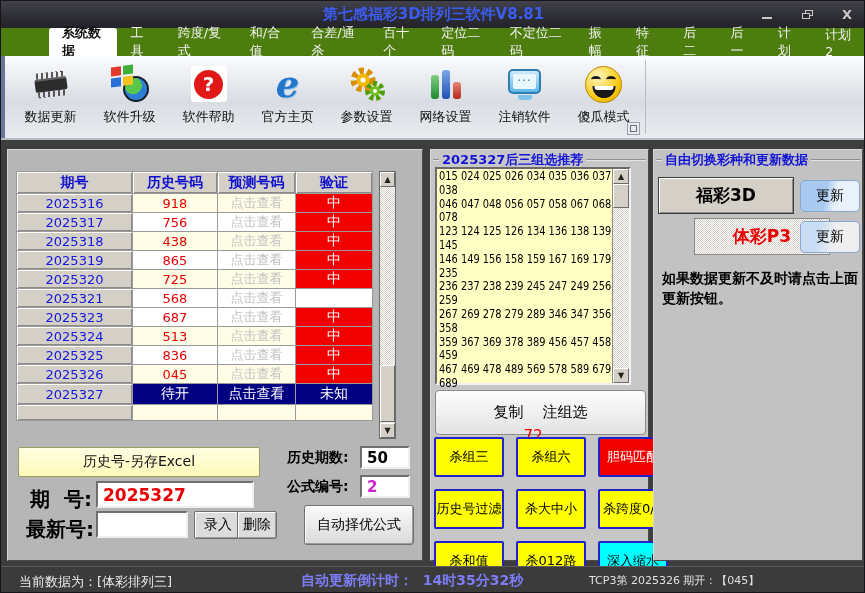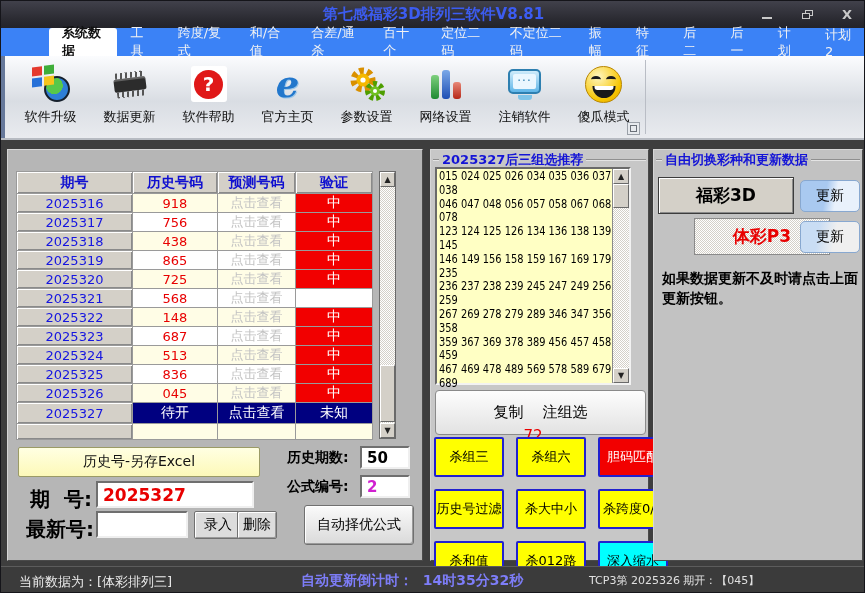--- a/index.html
+++ b/index.html
@@ -15,21 +15,21 @@
   .win-controls{position:absolute;right:6px;top:0;height:27px;display:flex;align-items:center;gap:14px;}
   .win-btn{width:26px;height:18px;display:flex;align-items:center;justify-content:center;color:#c9c9c9;}
   .glyph-min{width:10px;height:2px;background:#c9c9c9;margin-top:7px;}
   .glyph-restore{position:relative;width:11px;height:9px;}
   .glyph-restore i{position:absolute;border:1px solid #c9c9c9;width:8px;height:6px;display:block;}
   .glyph-restore i.b{left:0;bottom:0;background:#2a2a31;}
   .glyph-restore i.f{right:0;top:0;}
   .glyph-close{font-size:13px;font-weight:bold;color:#c9c9c9;line-height:1;}
 
   
-  .tabbar{position:absolute;left:0;top:27px;width:865px;height:28px;background:#3b82f6;
+  .tabbar{position:absolute;left:0;top:27px;width:865px;height:28px;background:#4d7c0f;
     display:flex;align-items:stretch;padding-left:48px;}
   .tab{padding:0 13px;display:flex;align-items:center;color:#f2f2f2;font-size:13px;cursor:default;}
   .tab.sel{background:#ffffff;color:#111;font-weight:bold;border-radius:3px 3px 0 0;}
 
   
   .toolbar{position:absolute;left:0;top:55px;width:865px;height:84px;
     background:linear-gradient(#fbfcfe,#d9dde3 55%,#e9ebef);border-bottom:2px solid #b7bbc2;}
   .toolbar::before{content:"";position:absolute;left:0;top:0;bottom:0;width:4px;background:#66789a;}
   .toolbar::after{content:"";position:absolute;left:644px;top:4px;bottom:4px;width:1px;background:#b9bdc5;}
   .tool-items{position:absolute;left:10px;top:3px;display:flex;}
@@ -201,37 +201,37 @@
       <div class="tab">后二</div>
       <div class="tab">后一</div>
       <div class="tab">计划</div>
       <div class="tab">计划2</div>
     </div>
 
   <div class="toolbar">
     <div class="tool-items">
       <div class="tool-item">
         <div class="icon-box">
+            <div class="chip"></div>
+          </div>
+        <div class="tool-label">数据更新</div>
+      </div>
+      <div class="tool-item">
+        <div class="icon-box">
           <div class="winlogo">
               <div class="globe"></div>
               <div class="flag">
                 <i class="fl-r"></i>
                 <i class="fl-g"></i>
                 <i class="fl-b"></i>
                 <i class="fl-y"></i>
               </div>
             </div>
         </div>
         <div class="tool-label">软件升级</div>
-      </div>
-      <div class="tool-item">
-        <div class="icon-box">
-            <div class="chip"></div>
-          </div>
-        <div class="tool-label">数据更新</div>
       </div>
       <div class="tool-item">
         <div class="icon-box">
             <div class="helpbox">
               <div class="q">?</div>
             </div>
           </div>
         <div class="tool-label">软件帮助</div>
       </div>
       <div class="tool-item">
@@ -331,26 +331,20 @@
             <td class="c-num">725</td>
             <td class="c-view">点击查看</td>
             <td class="c-verify hit">中</td>
           </tr>
           <tr class="even">
             <td class="c-issue">2025321</td>
             <td class="c-num">568</td>
             <td class="c-view">点击查看</td>
             <td class="c-verify"></td>
           </tr>
-          <tr class="odd">
-            <td class="c-issue">2025322</td>
-            <td class="c-num">148</td>
-            <td class="c-view">点击查看</td>
-            <td class="c-verify hit">中</td>
-          </tr>
           <tr class="even">
             <td class="c-issue">2025323</td>
             <td class="c-num">687</td>
             <td class="c-view">点击查看</td>
             <td class="c-verify hit">中</td>
           </tr>
           <tr class="odd">
             <td class="c-issue">2025324</td>
             <td class="c-num">513</td>
             <td class="c-view">点击查看</td>

